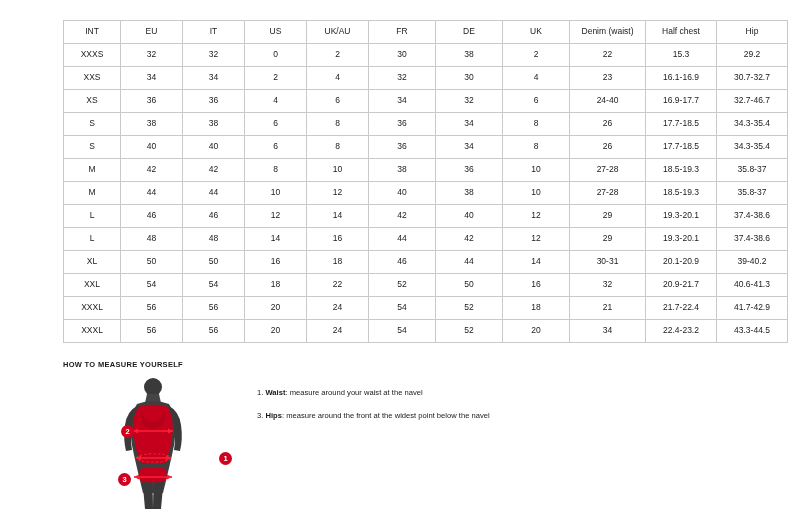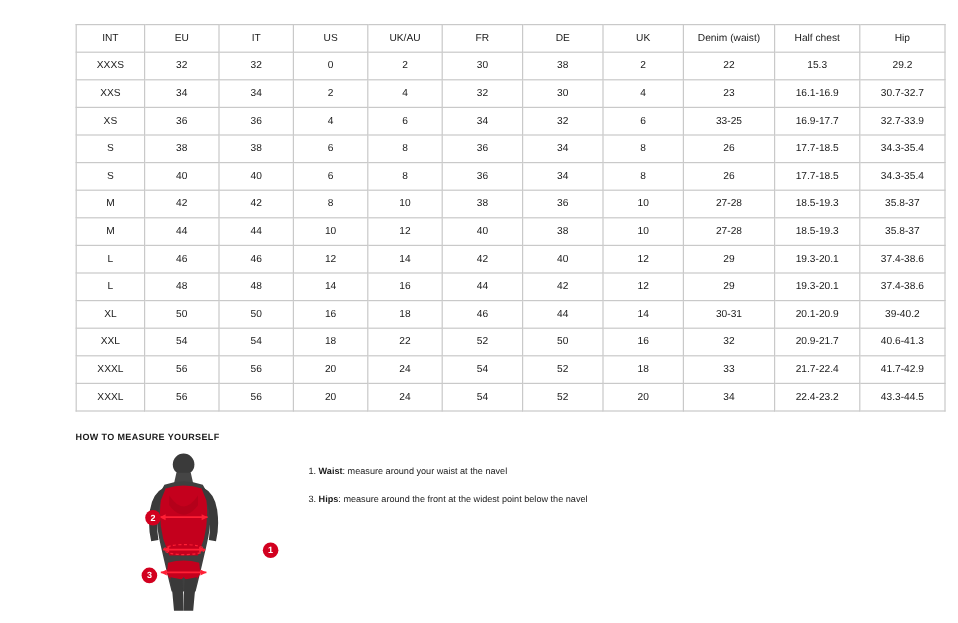--- a/index.html
+++ b/index.html
@@ -185,23 +185,23 @@
         </tr>
         <tr>
           <td>XS</td>
           <td>36</td>
           <td>36</td>
           <td>4</td>
           <td>6</td>
           <td>34</td>
           <td>32</td>
           <td>6</td>
-          <td>33-25</td>
+          <td>24-40</td>
           <td>16.9-17.7</td>
-          <td>32.7-33.9</td>
+          <td>32.7-46.7</td>
         </tr>
         <tr>
           <td>S</td>
           <td>38</td>
           <td>38</td>
           <td>6</td>
           <td>8</td>
           <td>36</td>
           <td>34</td>
           <td>8</td>
@@ -302,21 +302,21 @@
         </tr>
         <tr>
           <td>XXXL</td>
           <td>56</td>
           <td>56</td>
           <td>20</td>
           <td>24</td>
           <td>54</td>
           <td>52</td>
           <td>18</td>
-          <td>33</td>
+          <td>21</td>
           <td>21.7-22.4</td>
           <td>41.7-42.9</td>
         </tr>
         <tr>
           <td>XXXL</td>
           <td>56</td>
           <td>56</td>
           <td>20</td>
           <td>24</td>
           <td>54</td>

